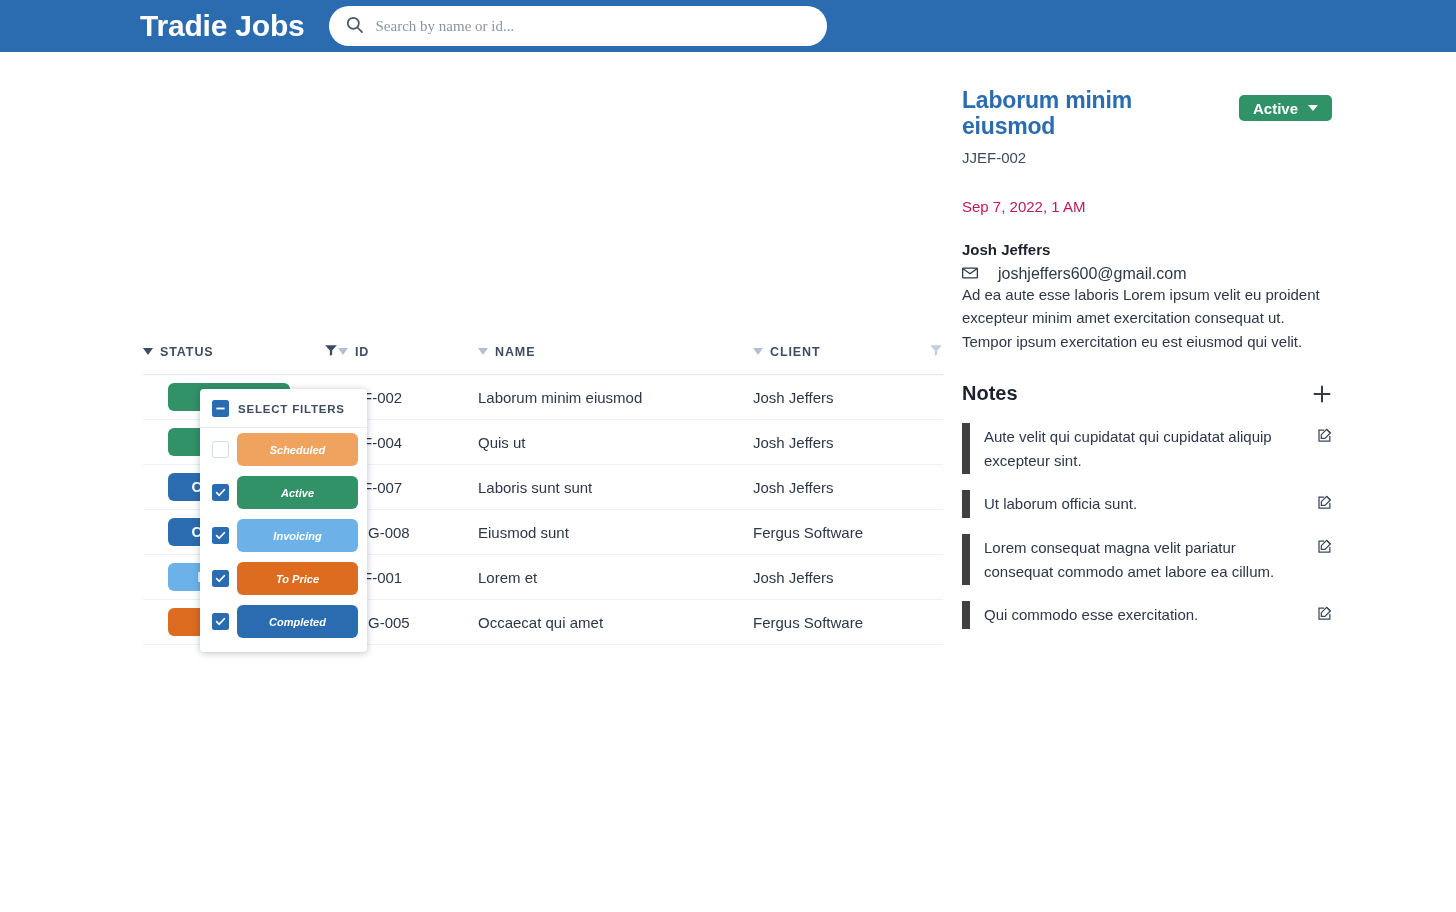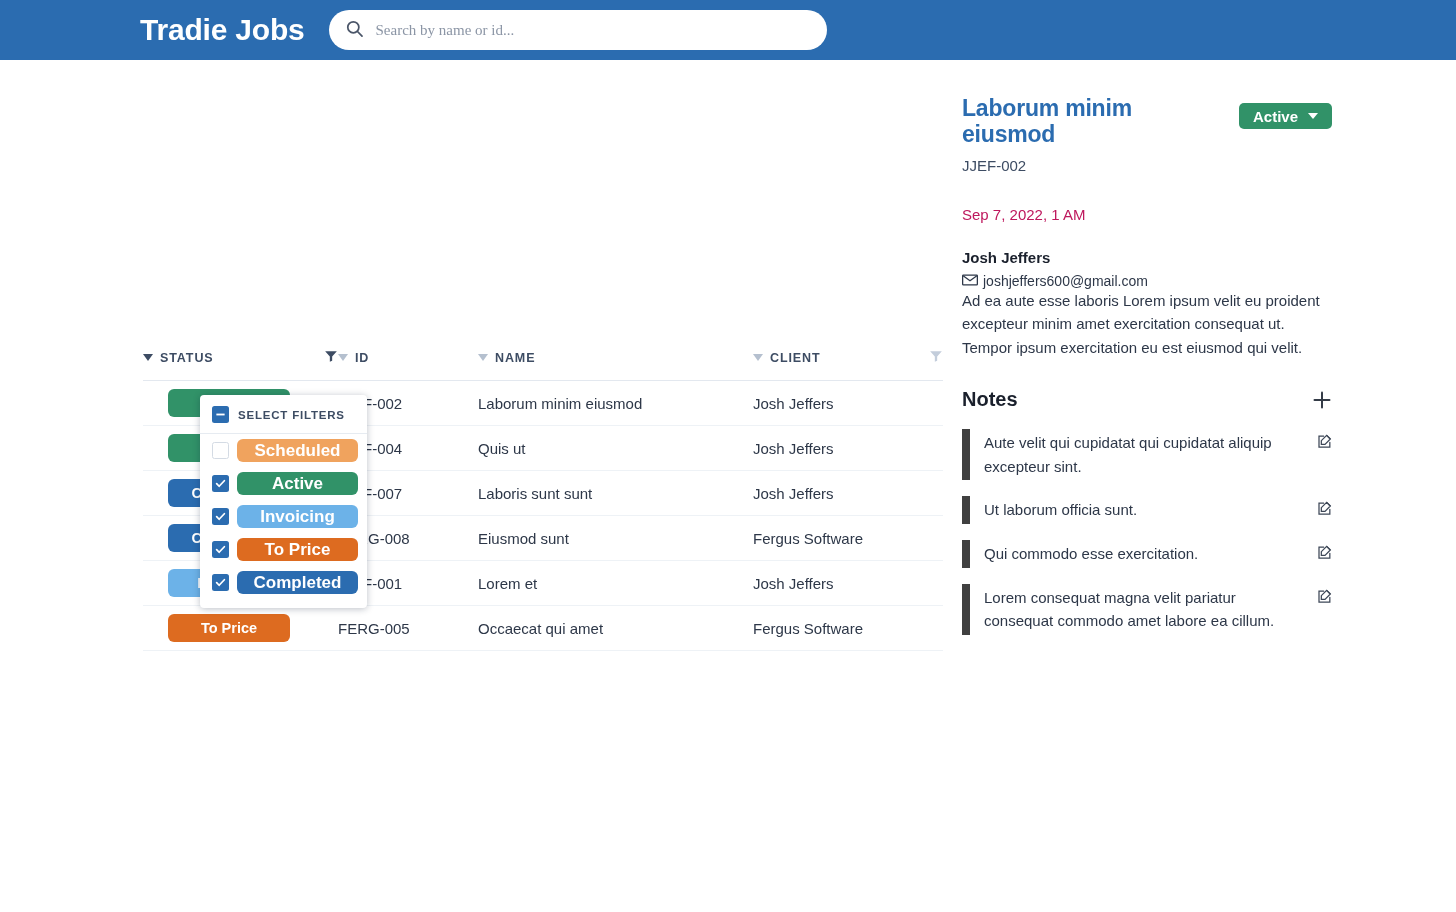--- a/index.html
+++ b/index.html
@@ -7,21 +7,21 @@
     margin: 0; padding: 0;
     width: 1456px; height: 912px;
     background: #ffffff;
     font-family: "Liberation Sans", sans-serif;
     color: #2d3748;
     overflow: hidden;
   }
 
   
   .topbar {
-    height: 60px;
+    height: 52px;
     background: #2b6cb0;
     display: flex;
     align-items: center;
     padding: 0 0 0 140px;
   }
   .brand {
     font-size: 30px;
     font-weight: bold;
     color: #ffffff;
     letter-spacing: -0.2px;
@@ -146,28 +146,29 @@
   .cbx.empty { background: #ffffff; border: 1.5px solid #d4dbe4; }
   .cbx svg { display: block; }
   .filter-row {
     display: flex;
     align-items: center;
     gap: 8px;
     padding: 5px 9px 5px 12px;
   }
   .filter-badge {
     flex: 1;
-    height: 23px;
+    height: 33px;
     border-radius: 6px;
     color: #ffffff;
-    font-size: 17px;
+    font-size: 11px;
     font-weight: bold;
     display: flex;
     align-items: center;
     justify-content: center;
+    font-style: italic;
   }
 
   
   .detail-top { display: flex; align-items: flex-start; gap: 12px; }
   .detail-title-wrap { flex: 1; }
   .detail-title {
     font-size: 23px;
     font-weight: bold;
     color: #2b6cb0;
     line-height: 1.12;
@@ -191,21 +192,21 @@
     align-items: center;
     gap: 10px;
     margin-top: 7px;
     border: none;
     cursor: pointer;
     font-family: "Liberation Sans", sans-serif;
   }
   .chev { width: 0; height: 0; border-left: 5px solid transparent; border-right: 5px solid transparent; border-top: 6px solid #ffffff; }
   .detail-date { font-size: 15px; color: #be185d; margin-top: 32px; }
   .detail-contact-name { font-size: 15px; font-weight: bold; color: #1a202c; margin-top: 26px; }
-  .detail-email { display: flex; align-items: center; gap: 5px; margin-top: 7px; font-size: 14px; color: #2d3748; }
+  .detail-email { display: flex; align-items: center; gap: 20px; margin-top: 7px; font-size: 16px; color: #2d3748; }
   .detail-desc {
     font-size: 15px;
     line-height: 1.59;
     color: #2d3748;
   }
   .notes-head {
     display: flex;
     align-items: center;
     margin-top: 28px;
   }
@@ -431,29 +432,29 @@
         </div>
         <div class="note-item">
           <span class="note-text">Ut laborum officia sunt.</span>
           <button class="note-edit"><span><svg width="15" height="15" viewBox="0 0 18 18" fill="none" stroke="#3d4757" stroke-width="1.5">
                 <path d="M8 2.6H2.4v13h13V10" stroke-linecap="round"></path>
                 <path d="M11.6 1.6l4.4 4.4-6.4 6.4H5.2V8.0z" fill="#ffffff"></path>
                 <path d="M11.6 1.6l4.4 4.4"></path>
               </svg></span></button>
         </div>
         <div class="note-item">
-          <span class="note-text">Qui commodo esse exercitation.</span>
+          <span class="note-text">Lorem consequat magna velit pariatur consequat commodo amet labore ea cillum.</span>
           <button class="note-edit"><span><svg width="15" height="15" viewBox="0 0 18 18" fill="none" stroke="#3d4757" stroke-width="1.5">
                 <path d="M8 2.6H2.4v13h13V10" stroke-linecap="round"></path>
                 <path d="M11.6 1.6l4.4 4.4-6.4 6.4H5.2V8.0z" fill="#ffffff"></path>
                 <path d="M11.6 1.6l4.4 4.4"></path>
               </svg></span></button>
         </div>
         <div class="note-item">
-          <span class="note-text">Lorem consequat magna velit pariatur consequat commodo amet labore ea cillum.</span>
+          <span class="note-text">Qui commodo esse exercitation.</span>
           <button class="note-edit"><span><svg width="15" height="15" viewBox="0 0 18 18" fill="none" stroke="#3d4757" stroke-width="1.5">
                 <path d="M8 2.6H2.4v13h13V10" stroke-linecap="round"></path>
                 <path d="M11.6 1.6l4.4 4.4-6.4 6.4H5.2V8.0z" fill="#ffffff"></path>
                 <path d="M11.6 1.6l4.4 4.4"></path>
               </svg></span></button>
         </div>
       </div>
   </div>
 </div>
 

